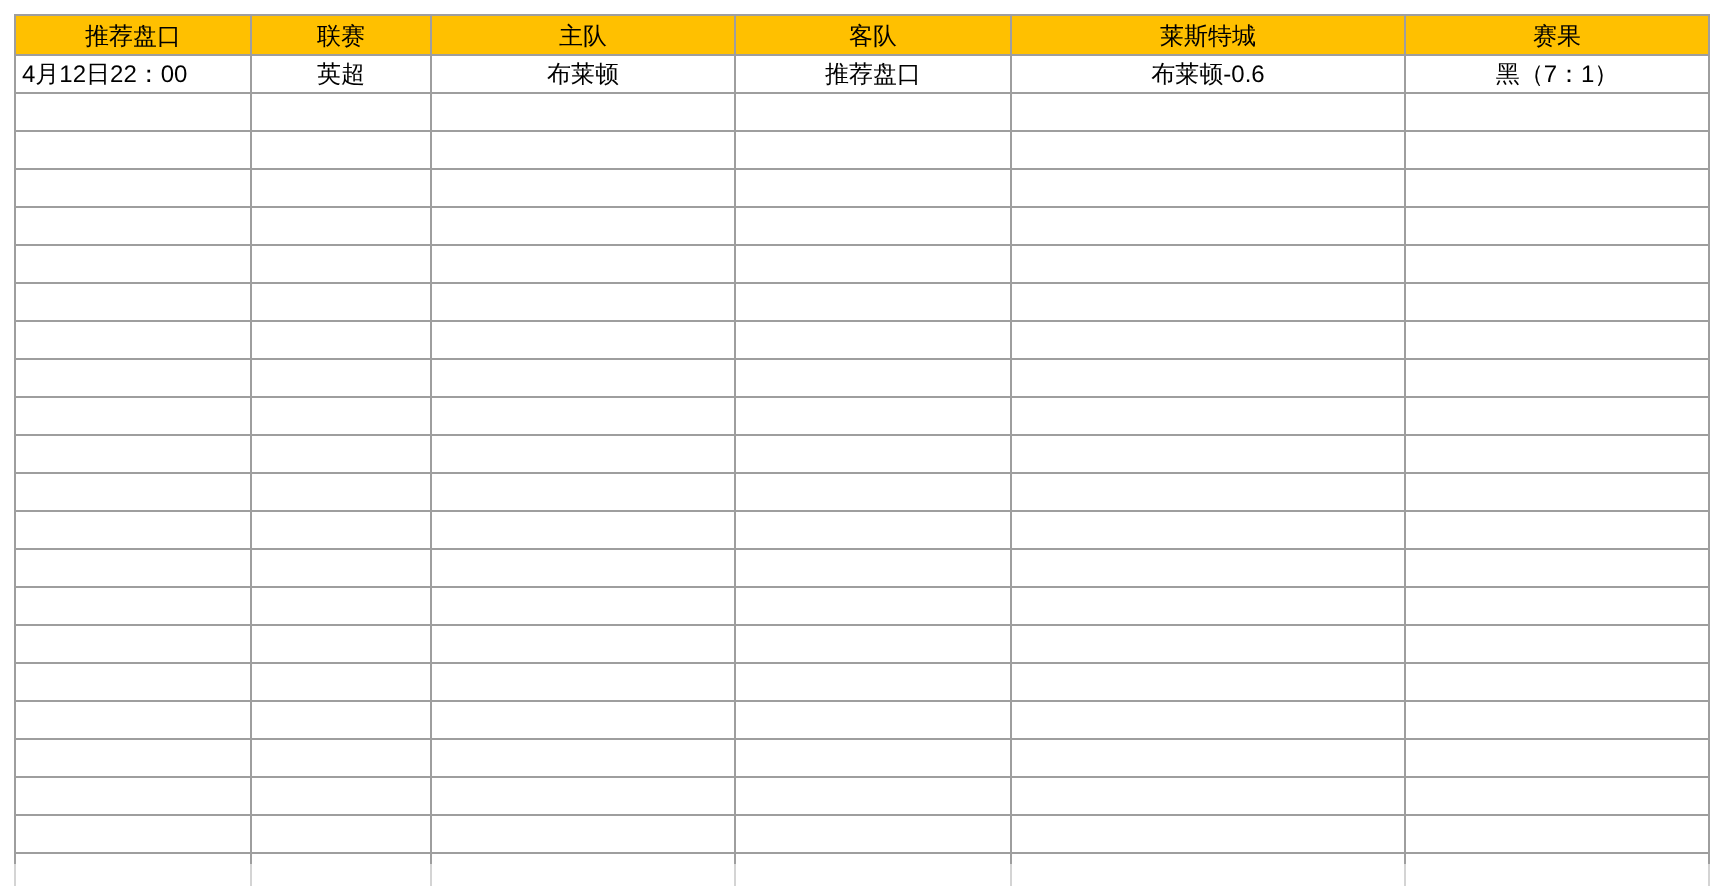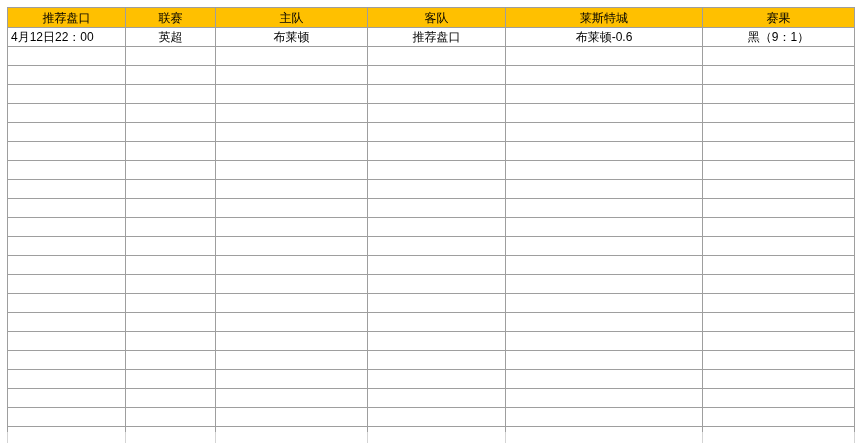--- a/index.html
+++ b/index.html
@@ -99,21 +99,21 @@
         <td>客队</td>
         <td>莱斯特城</td>
         <td>赛果</td>
       </tr>
       <tr class="data-row">
         <td class="left">4月12日22：00</td>
         <td>英超</td>
         <td>布莱顿</td>
         <td>推荐盘口</td>
         <td>布莱顿-0.6</td>
-        <td>黑（9：1）</td>
+        <td>黑（7：1）</td>
       </tr>
       <tr class="empty-row">
           <td></td>
           <td></td>
           <td></td>
           <td></td>
           <td></td>
           <td></td>
         </tr>
       <tr class="empty-row">

